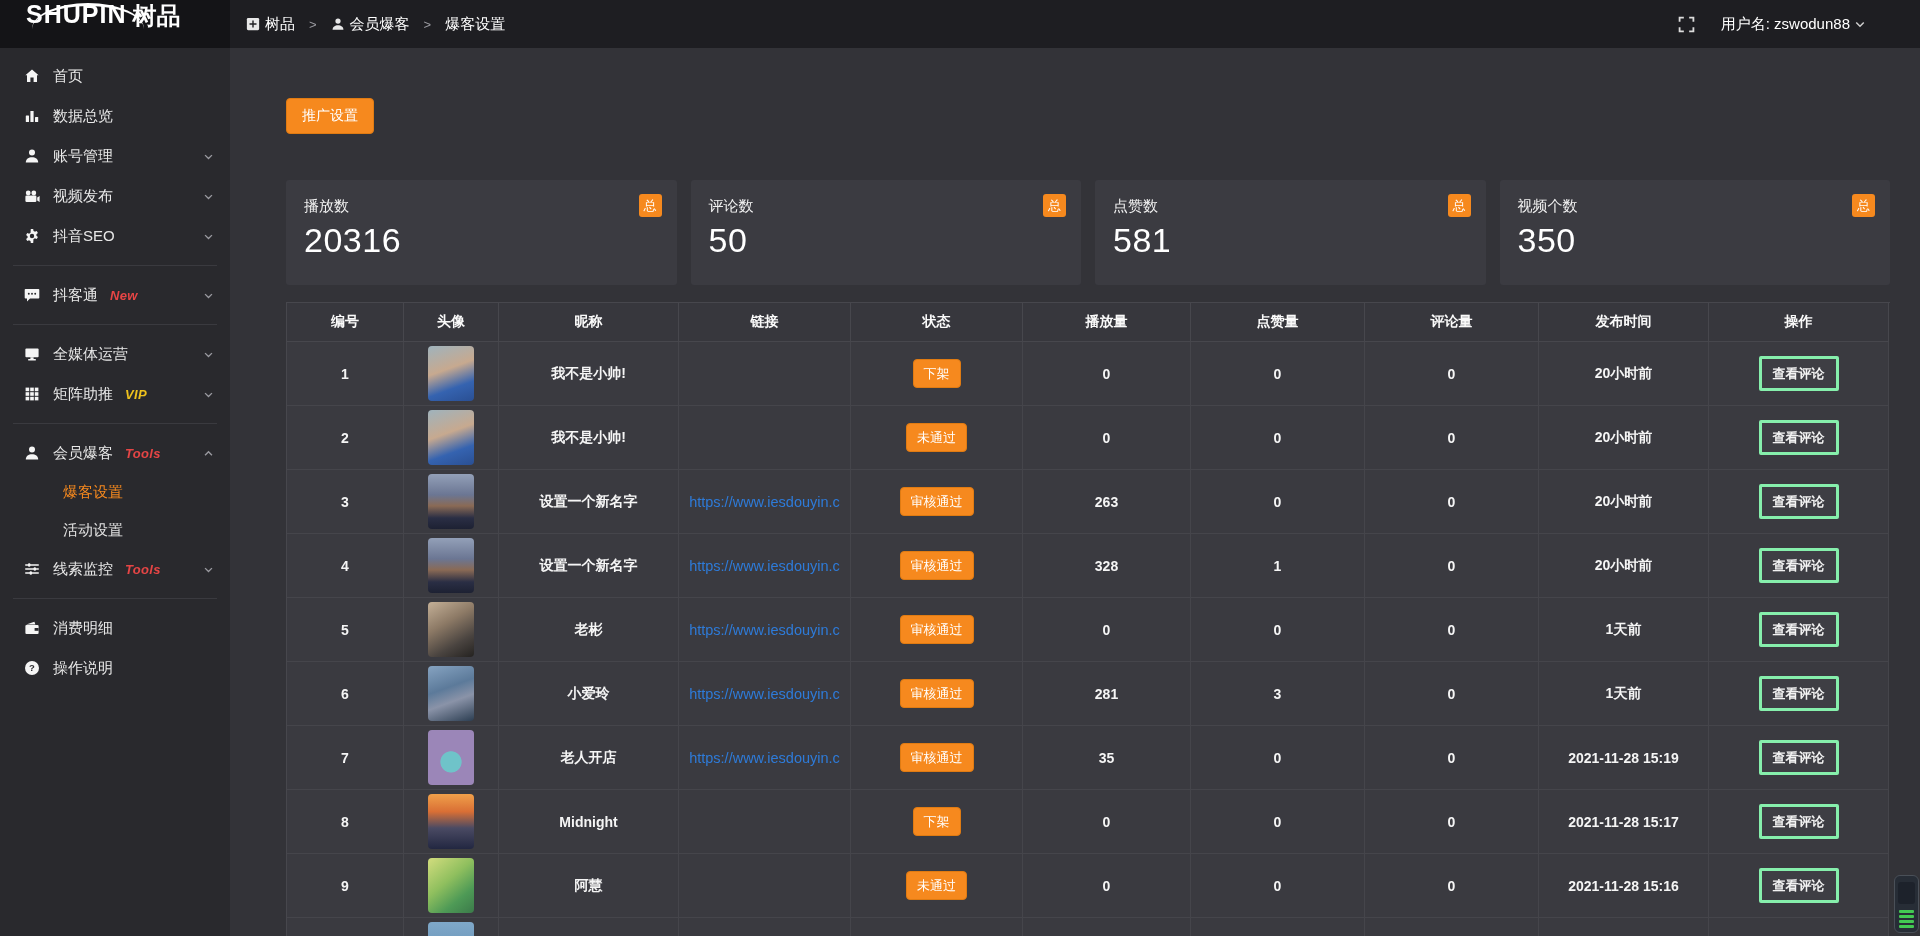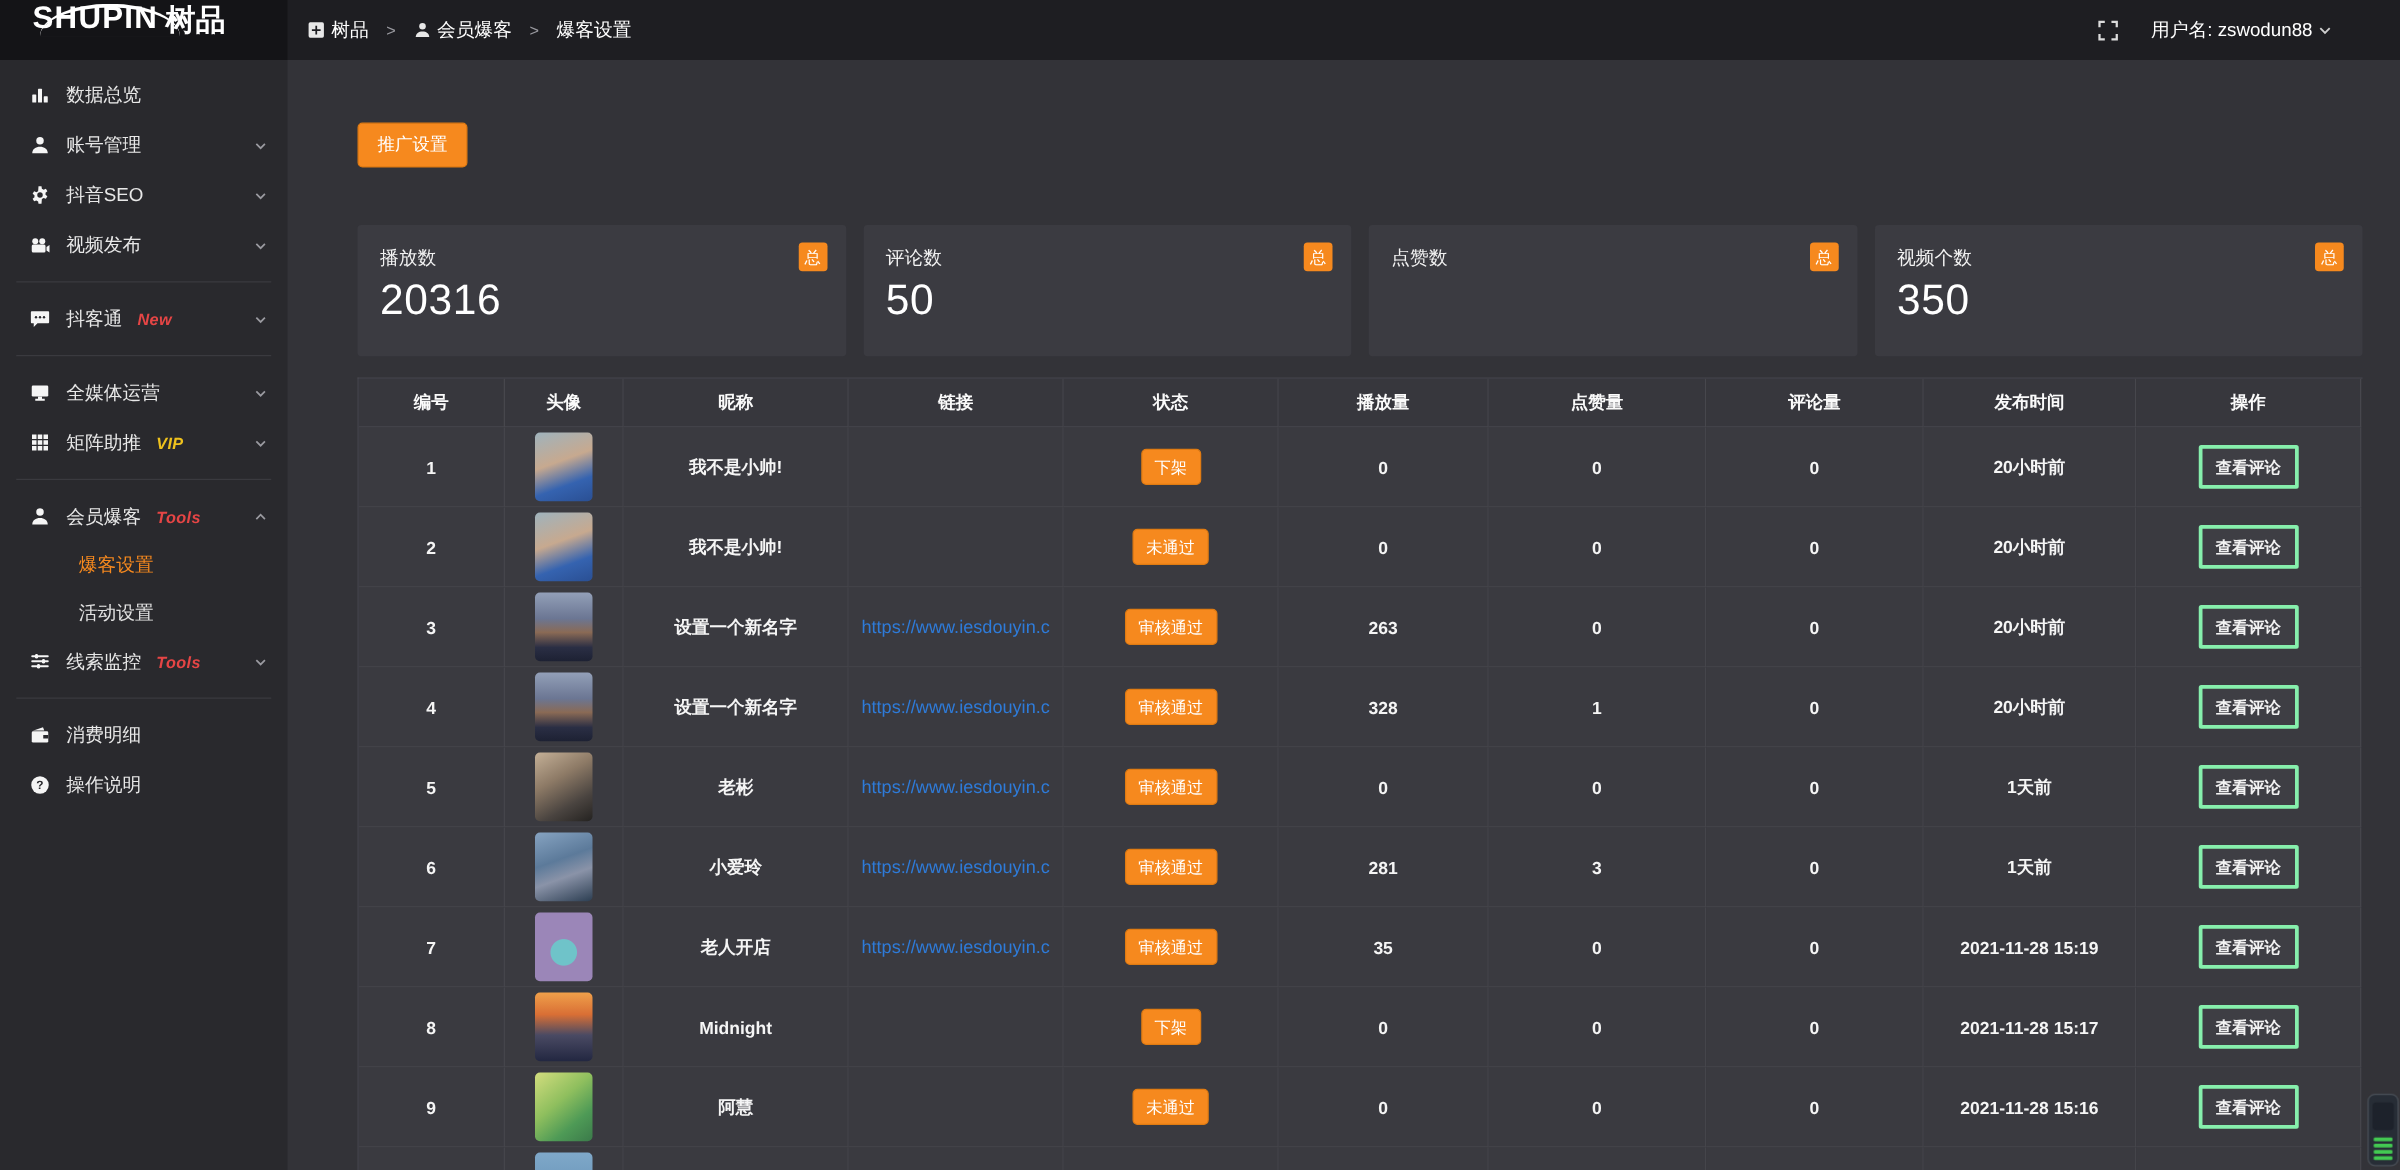--- a/index.html
+++ b/index.html
@@ -131,71 +131,79 @@
             <path d="M3 6l5 5 5-5"></path>
           </svg>
       </span>
     </span>
   </div>
 </header>
 
 <div class="layout">
   <aside class="sidebar">
 
+    <div class="side-item">
+      <span class="s-icon">
+        <svg viewBox="0 0 16 16" fill="currentColor">
+            <path d="M8 1.4 14.6 7.2H13v6.8H9.6V9.6H6.4V14H3V7.2H1.4Z"></path>
+          </svg>
+      </span>
+      <span class="s-label">首页</span>
+    </div>
 
     <div class="side-item">
       <span class="s-icon">
         <svg viewBox="0 0 16 16" fill="currentColor">
             <rect x="1.8" y="7.5" width="3.2" height="6.5" rx=".5"></rect>
             <rect x="6.4" y="3" width="3.2" height="11" rx=".5"></rect>
             <rect x="11" y="9" width="3.2" height="5" rx=".5"></rect>
           </svg>
       </span>
       <span class="s-label">数据总览</span>
     </div>
 
     <div class="side-item">
       <span class="s-icon">
         <svg viewBox="0 0 16 16" fill="currentColor">
             <circle cx="8" cy="4.6" r="3"></circle>
             <path d="M1.8 14.5c0-3.4 2.8-5.2 6.2-5.2s6.2 1.8 6.2 5.2Z"></path>
           </svg>
       </span>
       <span class="s-label">账号管理</span>
-      <span class="s-chev">
-          <svg viewBox="0 0 16 16" fill="none" stroke="currentColor" stroke-width="2">
-            <path d="M3 6l5 5 5-5"></path>
-          </svg>
-        </span>
-    </div>
-
-    <div class="side-item">
-      <span class="s-icon">
-        <svg viewBox="0 0 16 16" fill="currentColor">
-            <path fill-rule="evenodd" d="M6.8 1h2.4l.3 1.9c.5.2 1 .4 1.4.8l1.8-.7 1.2 2-1.5 1.2a5.4 5.4 0 0 1 0 1.6l1.5 1.2-1.2 2-1.8-.7c-.4.4-.9.6-1.4.8L9.2 15H6.8l-.3-1.9a5.2 5.2 0 0 1-1.4-.8l-1.8.7-1.2-2 1.5-1.2a5.4 5.4 0 0 1 0-1.6L2.1 7l1.2-2 1.8.7c.4-.4.9-.6 1.4-.8Zm1.2 4.8A2.2 2.2 0 1 0 8 10.2 2.2 2.2 0 0 0 8 5.8Z"></path>
-          </svg>
-      </span>
-      <span class="s-label">抖音SEO</span>
       <span class="s-chev">
           <svg viewBox="0 0 16 16" fill="none" stroke="currentColor" stroke-width="2">
             <path d="M3 6l5 5 5-5"></path>
           </svg>
         </span>
     </div>
 
     <div class="side-item">
       <span class="s-icon">
         <svg viewBox="0 0 16 16" fill="currentColor">
             <circle cx="4.2" cy="5" r="2.4"></circle>
             <circle cx="9.8" cy="5" r="2.4"></circle>
             <rect x="1.4" y="7.6" width="11" height="6.4" rx="1.2"></rect>
             <path d="M13.2 9.6l2.4-1.6v6l-2.4-1.6Z"></path>
           </svg>
       </span>
       <span class="s-label">视频发布</span>
+      <span class="s-chev">
+          <svg viewBox="0 0 16 16" fill="none" stroke="currentColor" stroke-width="2">
+            <path d="M3 6l5 5 5-5"></path>
+          </svg>
+        </span>
+    </div>
+
+    <div class="side-item">
+      <span class="s-icon">
+        <svg viewBox="0 0 16 16" fill="currentColor">
+            <path fill-rule="evenodd" d="M6.8 1h2.4l.3 1.9c.5.2 1 .4 1.4.8l1.8-.7 1.2 2-1.5 1.2a5.4 5.4 0 0 1 0 1.6l1.5 1.2-1.2 2-1.8-.7c-.4.4-.9.6-1.4.8L9.2 15H6.8l-.3-1.9a5.2 5.2 0 0 1-1.4-.8l-1.8.7-1.2-2 1.5-1.2a5.4 5.4 0 0 1 0-1.6L2.1 7l1.2-2 1.8.7c.4-.4.9-.6 1.4-.8Zm1.2 4.8A2.2 2.2 0 1 0 8 10.2 2.2 2.2 0 0 0 8 5.8Z"></path>
+          </svg>
+      </span>
+      <span class="s-label">抖音SEO</span>
       <span class="s-chev">
           <svg viewBox="0 0 16 16" fill="none" stroke="currentColor" stroke-width="2">
             <path d="M3 6l5 5 5-5"></path>
           </svg>
         </span>
     </div>
 
     <div class="divider"></div>
 
 
@@ -339,20 +347,21 @@
         <div class="card-value">20316</div>
         <span class="card-badge">总</span>
       </div>
       <div class="card">
         <div class="card-label">评论数</div>
         <div class="card-value">50</div>
         <span class="card-badge">总</span>
       </div>
       <div class="card">
         <div class="card-label">点赞数</div>
+        <div class="card-value">581</div>
         <span class="card-badge">总</span>
       </div>
       <div class="card">
         <div class="card-label">视频个数</div>
         <div class="card-value">350</div>
         <span class="card-badge">总</span>
       </div>
     </div>
 
     <div class="table">

